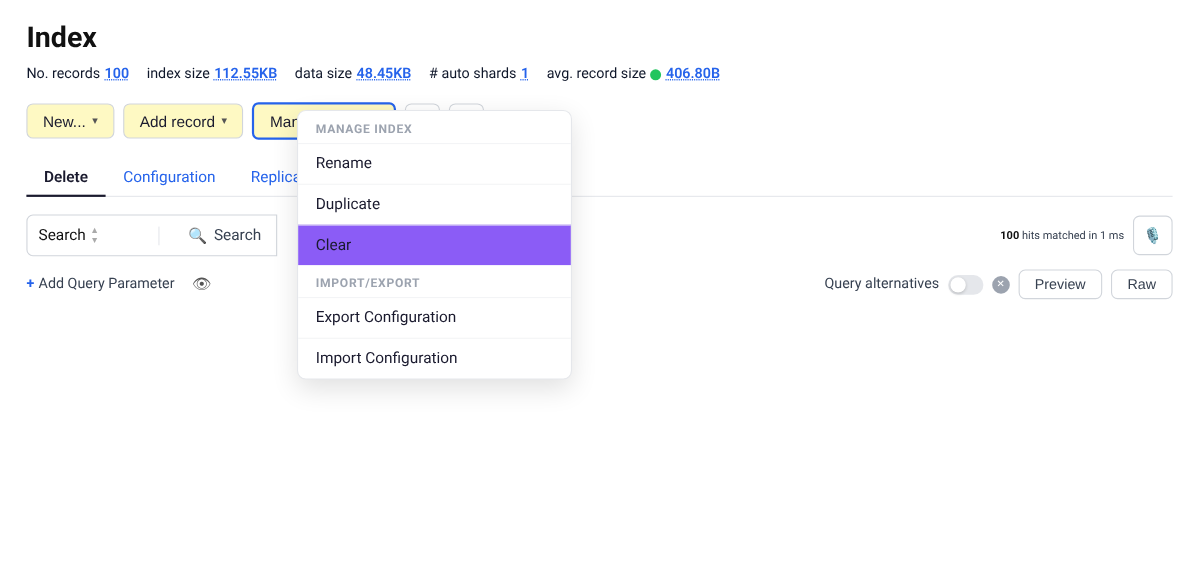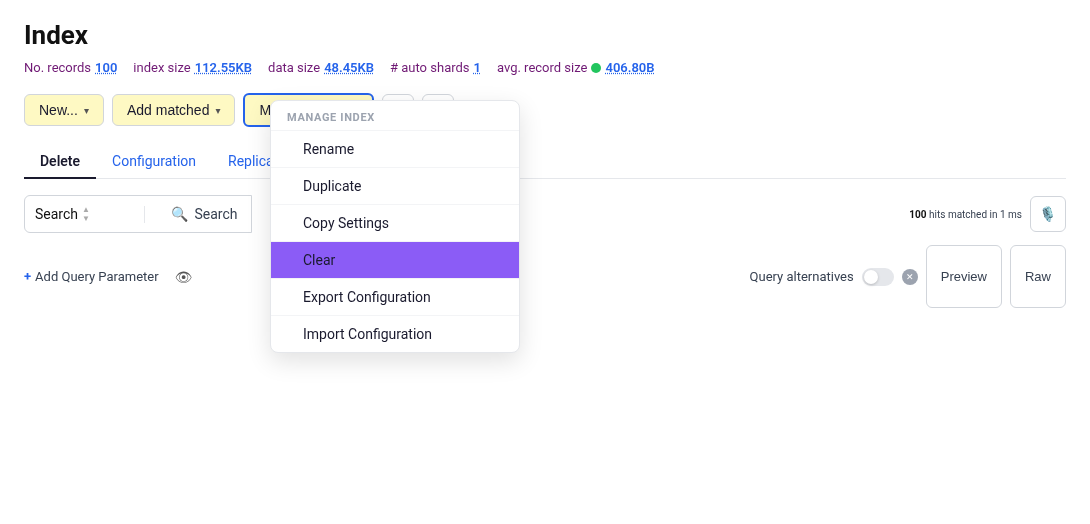--- a/index.html
+++ b/index.html
@@ -24,21 +24,21 @@
       margin-bottom: 10px;
     }
     .stats-bar {
       display: flex;
       align-items: center;
       gap: 16px;
       font-size: 13px;
       color: #555;
       margin-bottom: 18px;
     }
-    .stats-bar .stat-label { color: #701a75; text-align: right; }
+    .stats-bar .stat-label { color: #0f172a; text-align: right; }
     .stats-bar .stat-value { color: #2563eb; font-weight: 600; text-decoration: underline dotted; }
     .stat-group { display: flex; align-items: center; gap: 4px; }
     .green-dot {
       width: 10px; height: 10px;
       background: #22c55e;
       border-radius: 50%;
       display: inline-block;
     }
     
     .toolbar {
@@ -184,21 +184,21 @@
     }
     .x-badge {
       width: 16px; height: 16px;
       background: #9ca3af;
       border-radius: 50%;
       display: flex; align-items: center; justify-content: center;
       font-size: 9px; color: #fff;
       cursor: pointer;
     }
     .preview-btn, .raw-btn {
-      padding: 23px 14px;
+      padding: 5px 14px;
       border-radius: 6px;
       border: 1px solid #d1d5db;
       background: #fff;
       font-size: 13px;
       cursor: pointer;
       color: #374151;
     }
     
     .dropdown-overlay {
       position: absolute;
@@ -214,21 +214,21 @@
     }
     .dropdown-section-label {
       padding: 10px 16px 6px;
       font-size: 11px;
       font-weight: 700;
       letter-spacing: 0.06em;
       color: #9ca3af;
       text-transform: uppercase;
     }
     .dropdown-item {
-      padding: 10px 32px;
+      padding: 10px 16px;
       font-size: 14px;
       color: #1a1a2e;
       cursor: pointer;
       border-top: 1px solid #f3f4f6;
     }
     .dropdown-item.highlighted { background: #8b5cf6; }
     .dropdown-item:first-child { border-top: none; }
   </style>
 </head>
 <body>
@@ -260,21 +260,21 @@
       <span class="stat-value">406.80B</span>
     </div>
   </div>
 
   <div class="toolbar">
     <button class="btn">
       <span>New...</span>
       <span class="chevron">▾</span>
     </button>
     <button class="btn">
-      <span>Add matched</span>
+      <span>Add record</span>
       <span class="chevron">▾</span>
     </button>
     <button class="btn manage-index-btn">
       <span>Manage index</span>
       <span class="chevron">▾</span>
     </button>
     <div class="btn-icon">
       <span>⧉</span>
     </div>
     <div class="btn-icon">
@@ -325,19 +325,19 @@
       <div class="x-badge">✕</div>
       <button class="preview-btn">Preview</button>
       <button class="raw-btn">Raw</button>
     </div>
   </div>
 
   <div class="dropdown-overlay">
     <div class="dropdown-section-label">MANAGE INDEX</div>
     <div class="dropdown-item">Rename</div>
     <div class="dropdown-item">Duplicate</div>
-    <div class="dropdown-item">Copy Settings</div>
     <div class="dropdown-item highlighted">Clear</div>
+    <div class="dropdown-section-label">IMPORT/EXPORT</div>
     <div class="dropdown-item">Export Configuration</div>
     <div class="dropdown-item">Import Configuration</div>
   </div>
 
 </div>
 
 </body></html>

